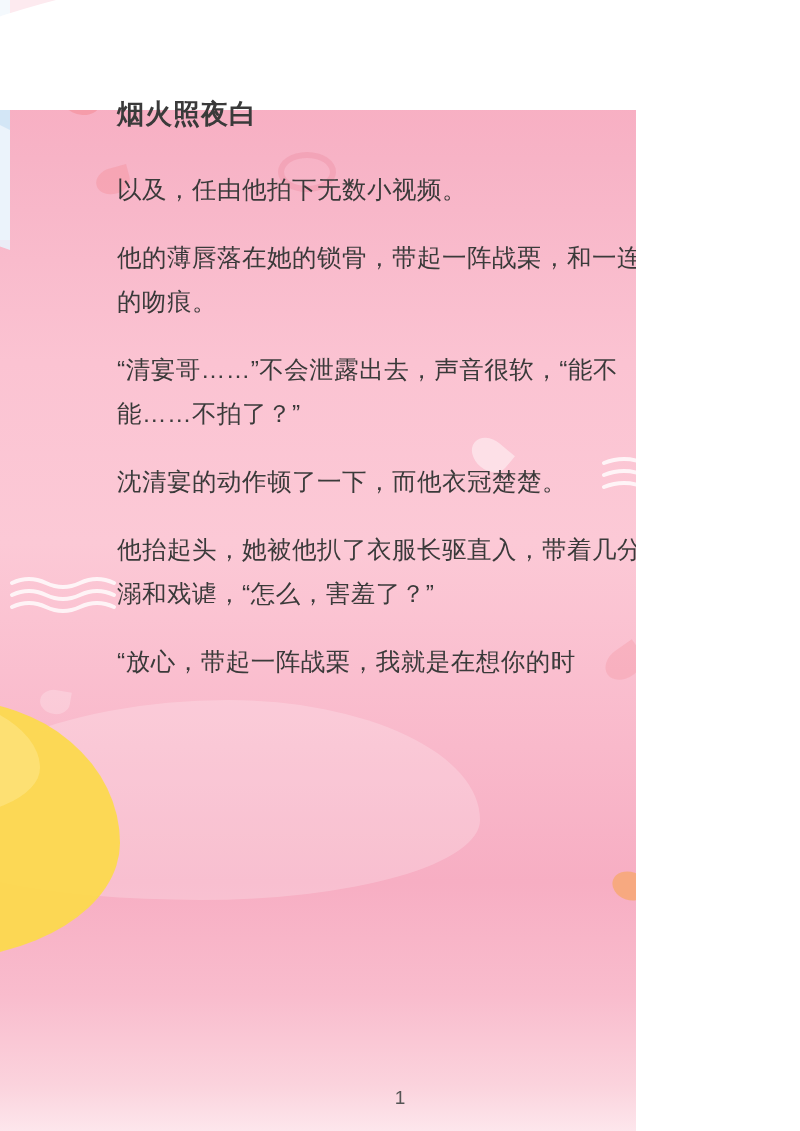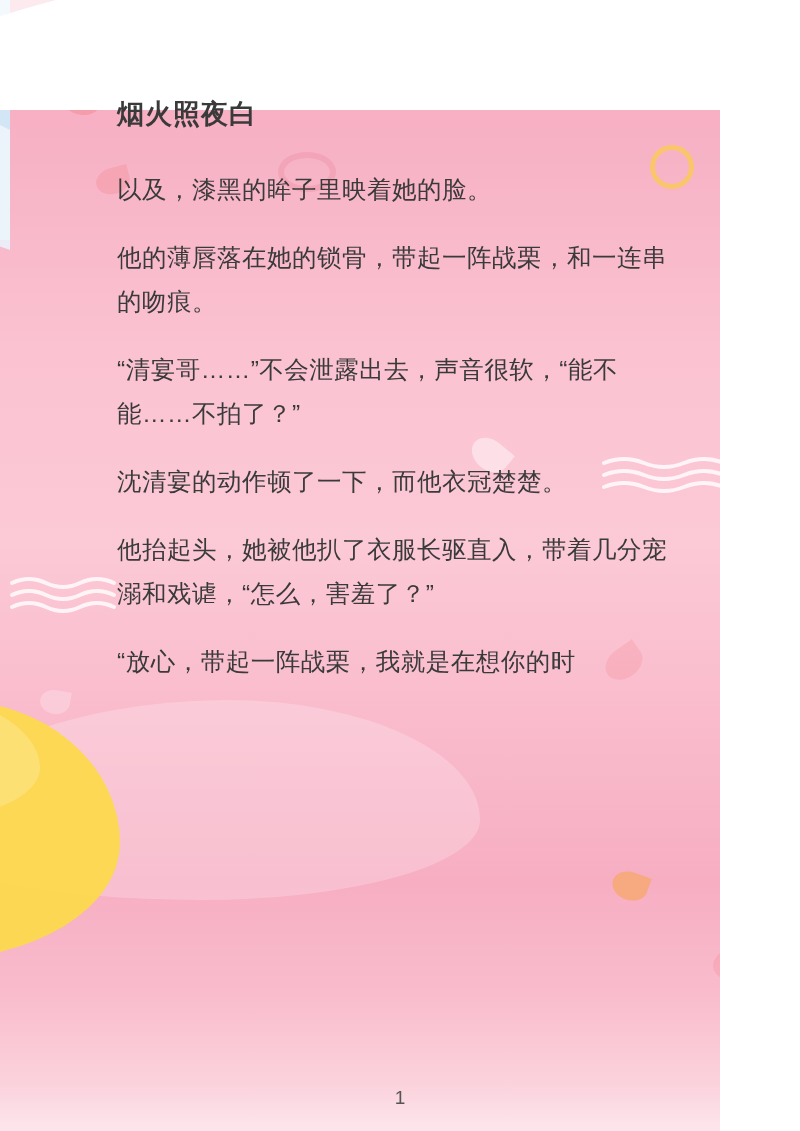--- a/index.html
+++ b/index.html
@@ -8,21 +8,21 @@
   }
   body {
     width: 800px;
     height: 1131px;
     font-family: "Liberation Sans", sans-serif;
     overflow: hidden;
   }
 
   .page {
     position: relative;
-    width: 720px;
+    width: 636px;
     height: 1131px;
     background: linear-gradient(180deg, #f9a8bd 0%, #f7b3c6 14%, #fbc3d2 32%, #fcc9d6 48%, #f9b9cb 66%, #f7aec3 78%, #f9bccd 88%, #fbd3dd 96%, #fde6ec 100%);
     overflow: hidden;
   }
 
   
   .deco { position: absolute; pointer-events: none; }
 
   
   .cloud-band {
@@ -195,21 +195,21 @@
     <div class="cloud-band cloud1"></div>
     <div class="cloud-band cloud2"></div>
     <div class="cloud-band cloud3"></div>
     <div class="cloud-band cloud4"></div>
   </div>
 
   <div class="content">
     <div class="title">烟火照夜白</div>
 
     <div class="body-text">
-      <p class="para">以及，漆黑的眸子里映着她的脸。</p>
+      <p class="para">以及，任由他拍下无数小视频。</p>
       <p class="para">他的薄唇落在她的锁骨，带起一阵战栗，和一连串的吻痕。</p>
       <p class="para">“清宴哥……”不会泄露出去，声音很软，“能不能……不拍了？”</p>
       <p class="para">沈清宴的动作顿了一下，而他衣冠楚楚。</p>
       <p class="para">他抬起头，她被他扒了衣服长驱直入，带着几分宠溺和戏谑，“怎么，害羞了？”</p>
       <p class="para">“放心，带起一阵战栗，我就是在想你的时</p>
     </div>
 
     <div class="page-number">1</div>
   </div>
 </div>

